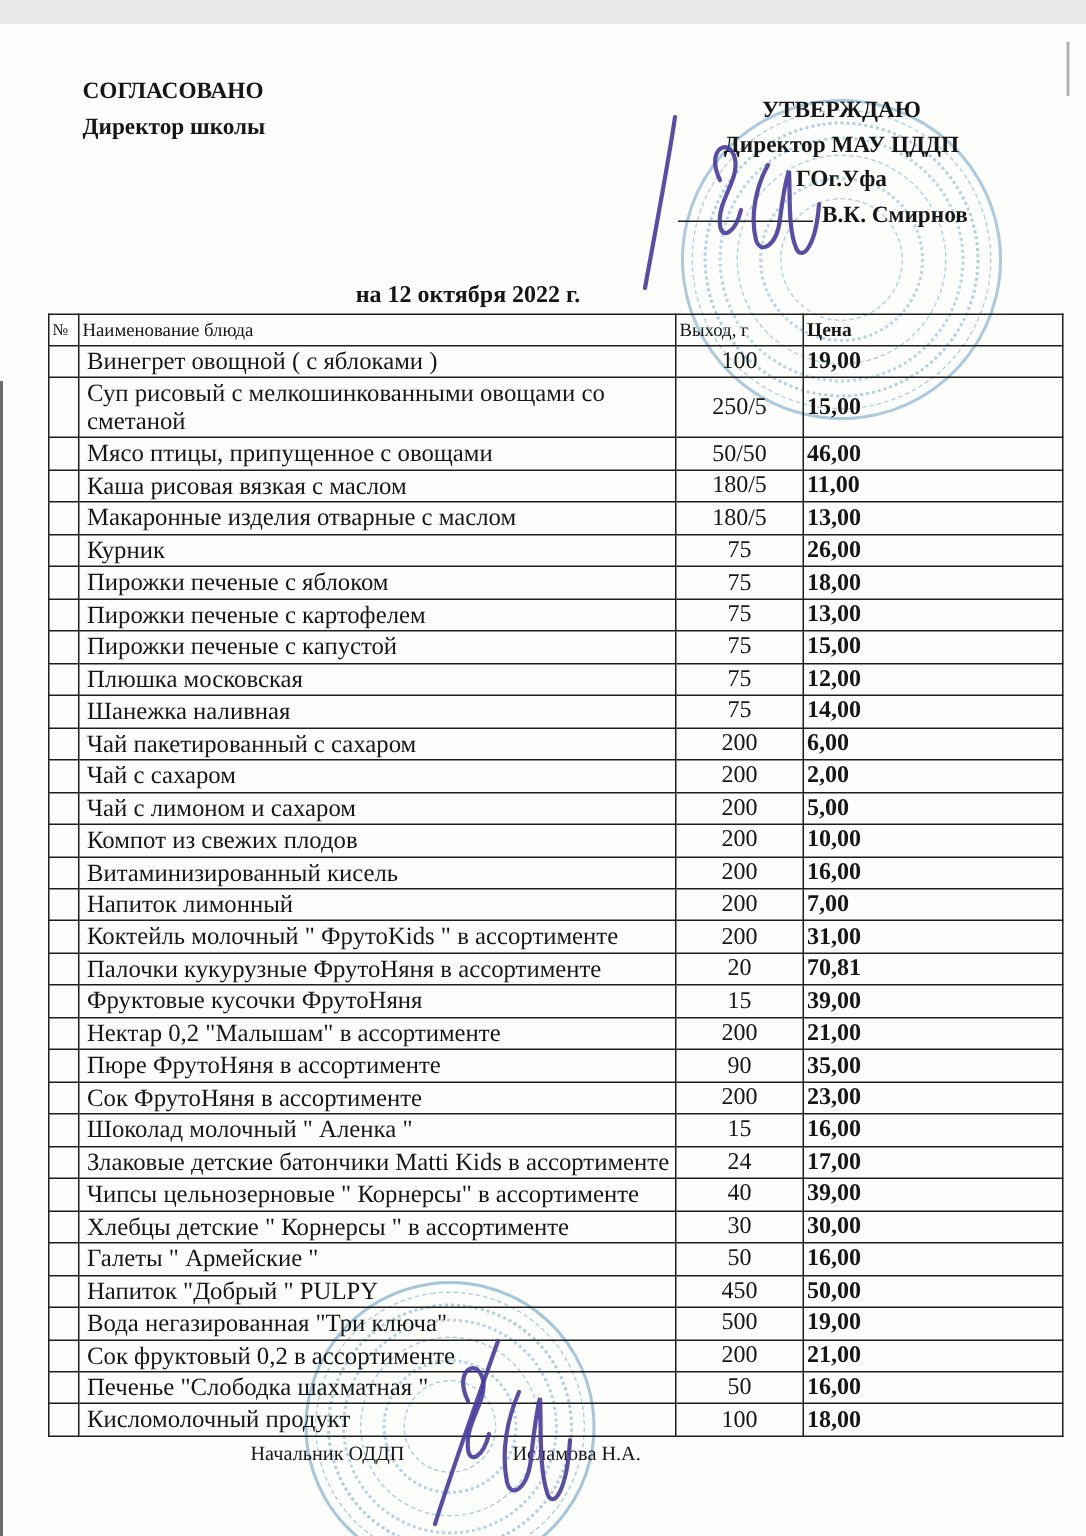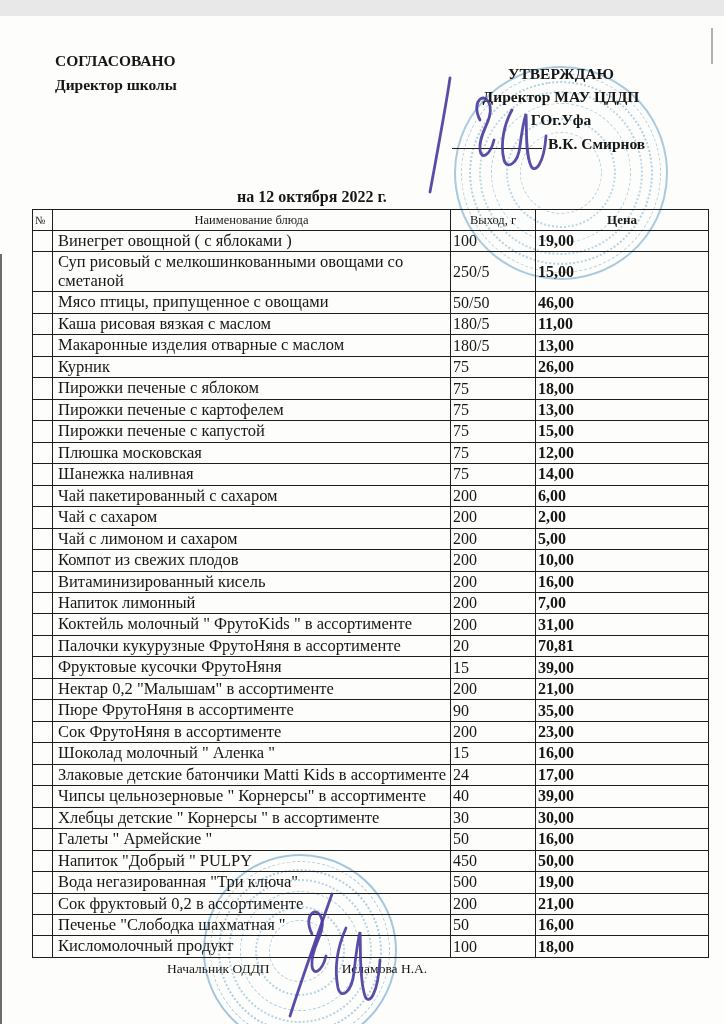--- a/index.html
+++ b/index.html
@@ -33,26 +33,26 @@
   .approve-right{position:absolute;left:452px;top:47px;width:218px;font-weight:bold;font-size:15.5px;line-height:1.48;text-align:center;z-index:2;}
   .sign-row{white-space:nowrap;text-align:left;margin-top:1px;}
   .sig-line{display:inline-block;width:90px;border-bottom:1.6px solid #222;height:.9em;margin-right:6px;}
   
   .doc-title{position:absolute;left:0;top:139px;width:724px;text-align:center;font-weight:bold;font-size:16.5px;z-index:2;}
   .doc-subtitle{position:absolute;left:0;top:172px;width:624px;text-align:center;font-weight:bold;font-size:16px;z-index:2;}
   
   .content{position:absolute;left:32px;top:193px;z-index:2;}
   table.menu{border-collapse:collapse;width:676px;table-layout:fixed;background:transparent;}
   table.menu th,table.menu td{border:1.6px solid #1e1e1e;overflow:hidden;}
-  table.menu thead th{font-weight:normal;font-size:12.5px;padding:2px 2px;text-align:center;height:16px;}
+  table.menu thead th{font-weight:normal;font-size:12.5px;padding:2px 2px;text-align:left;height:16px;}
   table.menu thead th.h-num{font-size:11px;text-align:left;padding-left:2px;}
   table.menu thead th.h-price{font-weight:bold;font-size:13px;}
   td.num{height:18px;}
   td.name{font-size:16.5px;line-height:1.12;padding:1px 3px 1px 5px;vertical-align:middle;}
-  td.out{font-size:16px;vertical-align:middle;padding:0 2px;}
+  td.out{font-size:16px;text-align:center;vertical-align:middle;padding:0 2px;}
   td.price{font-size:16px;font-weight:bold;text-align:left;vertical-align:middle;padding:0 2px;}
   .footer-line{margin-top:3px;font-size:13.5px;padding-left:135px;white-space:nowrap;}
   .footer-line .pos{margin-right:72px;}
 </style>
 </head>
 <body>
 
 <div class="page">
 
   <div class="scan-edge-left"></div>

